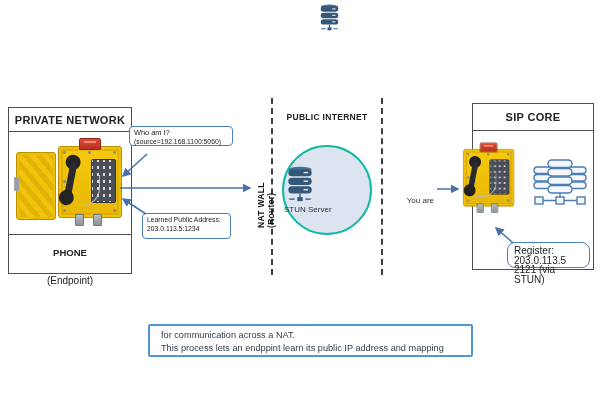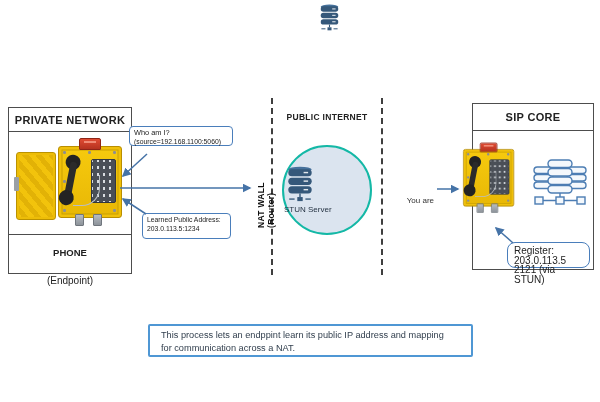--- a/index.html
+++ b/index.html
@@ -198,22 +198,22 @@
       <rect x="46" y="40" width="8" height="7"></rect>
     </svg>
   </div>
 
   <div class="bubble round" style="left:507px;top:242px;width:83px;height:26px;">
     <div>Register: 203.0.113.5</div>
     <div>2121 (via STUN)</div>
   </div>
 
   <div class="caption">
+    <div>for communication across a NAT.</div>
     <div>This process lets an endppint learn its public IP address and mapping</div>
-    <div>for communication across a NAT.</div>
   </div>
 
   <svg class="abs" style="left:0;top:0;" width="600" height="402" viewBox="0 0 600 402">
     <defs>
       <marker id="ah" markerWidth="8" markerHeight="8" refX="5" refY="3" orient="auto">
         <path d="M0,0 L6,3 L0,6 z" fill="#4573a7"></path>
       </marker>
     </defs>
     <g stroke="#4573a7" stroke-width="1.5" fill="none">
       <line x1="147" y1="154" x2="123" y2="176" marker-end="url(#ah)"></line>

